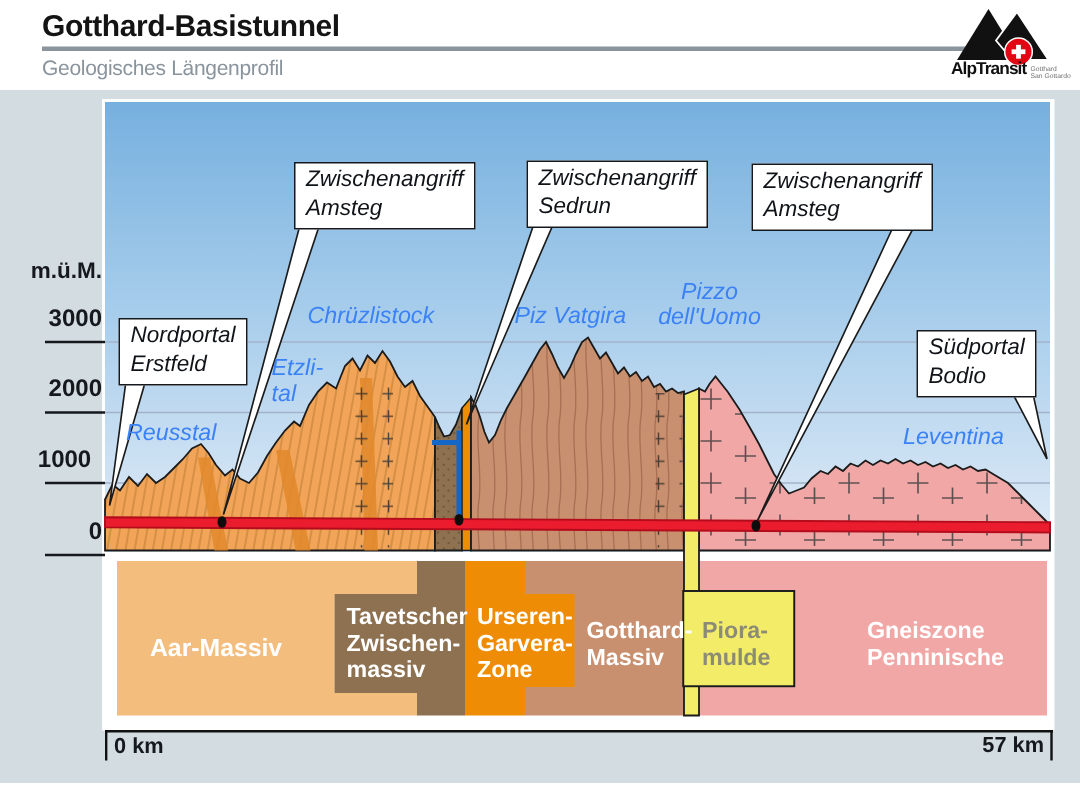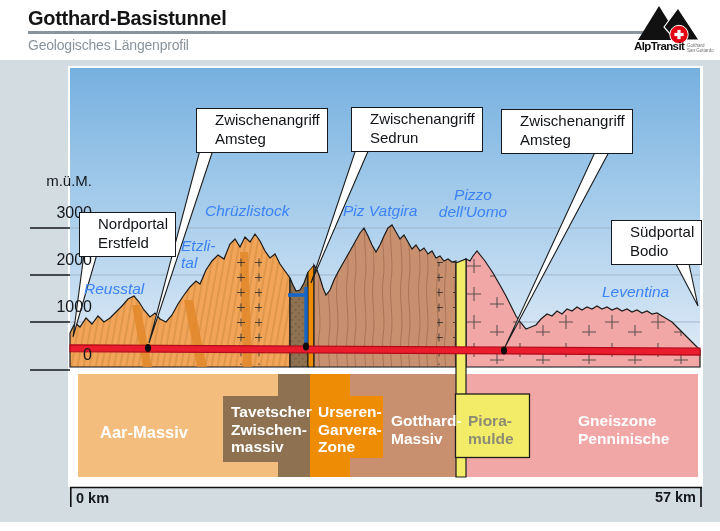--- a/index.html
+++ b/index.html
@@ -15,26 +15,26 @@
   #scene{left:0;top:0;width:720px;height:531px;}
   
   #title{left:28px;top:7px;font-size:20px;font-weight:bold;color:#141414;letter-spacing:-0.3px;}
   #title-rule{left:28px;top:31px;width:624px;height:3px;background:#8a949d;}
   #subtitle{left:28px;top:37px;font-size:14px;color:#8a949d;letter-spacing:-0.2px;}
   
   #logo{left:634px;top:2px;width:80px;height:52px;}
   #logo-name{left:0px;top:38px;font-size:11.5px;font-weight:bold;color:#101010;letter-spacing:-0.6px;}
   #logo-region{left:53px;top:41px;font-size:4.5px;line-height:5px;color:#707070;}
   
-  .axis-lab{left:18px;width:50px;text-align:right;font-weight:normal;color:#15181c;font-size:16px;margin-left:24px;}
+  .axis-lab{left:18px;width:50px;text-align:right;font-weight:bold;color:#15181c;font-size:16px;}
   #axis-unit{top:172px;font-size:15px;}
-  #tick-3000{top:204px;} #tick-2000{top:251px;} #tick-1000{top:298px;} #tick-0{top:346px;}
-  
-  .callout{background:#ffffff;border:1.4px solid #15181c;padding:2px 7px 4px 18px;
-    font-size:15px;line-height:18.5px;color:#101418;white-space:nowrap;}
+  #tick-3000{top:204px;} #tick-2000{top:251px;} #tick-1000{top:298px;text-align:center;} #tick-0{top:346px;}
+  
+  .callout{background:#ffffff;border:1.4px solid #15181c;padding:2px 7px 4px 7px;
+    font-style:italic;font-size:15px;line-height:18.5px;color:#101418;white-space:nowrap;}
   #co-nordportal{left:79px;top:212px;}
   #co-amsteg{left:196px;top:108px;}
   #co-sedrun{left:351px;top:107px;}
   #co-faido{left:501px;top:109px;}
   #co-suedportal{left:611px;top:220px;}
   
   .tlab{font-style:italic;font-size:15.5px;color:#3b82f6;line-height:16.5px;white-space:nowrap;}
   #lab-reusstal{left:84px;top:281px;}
   #lab-etzlital{left:181px;top:238px;}
   #lab-chruezlistock{left:205px;top:203px;font-style:italic;}

